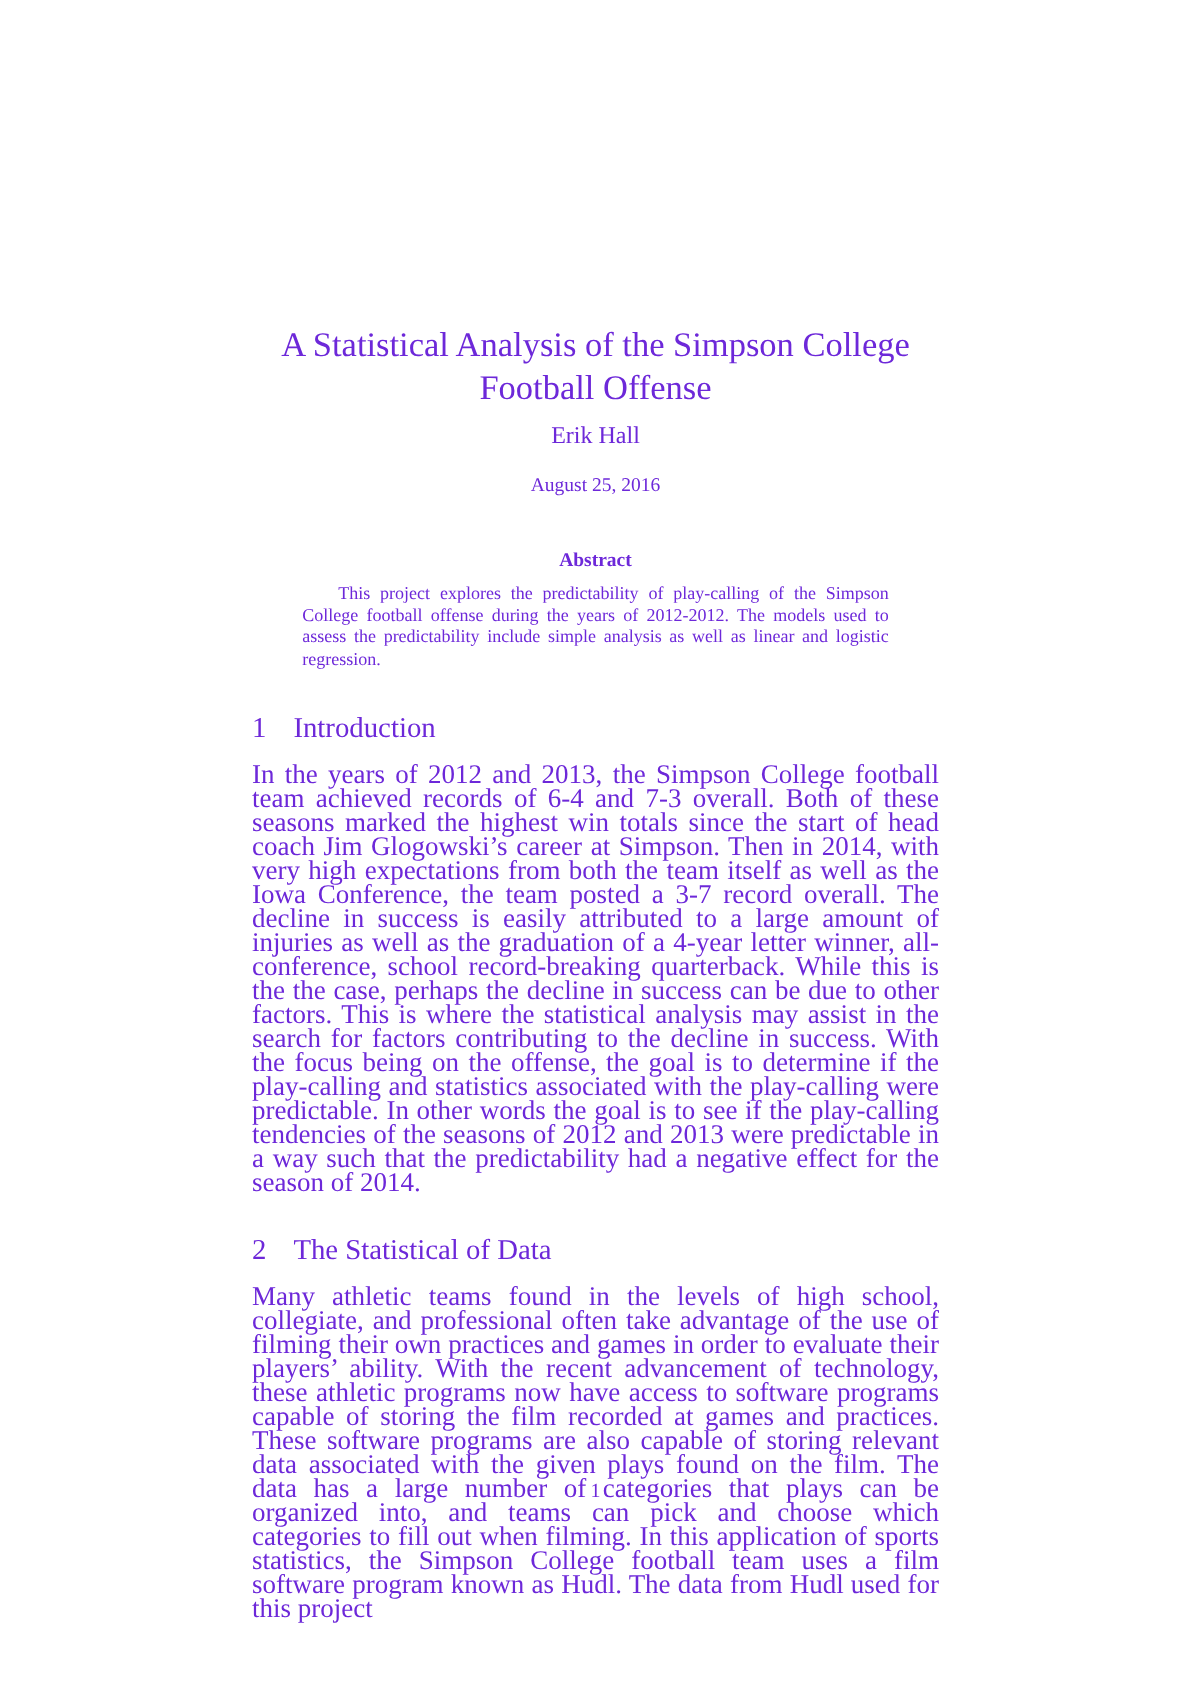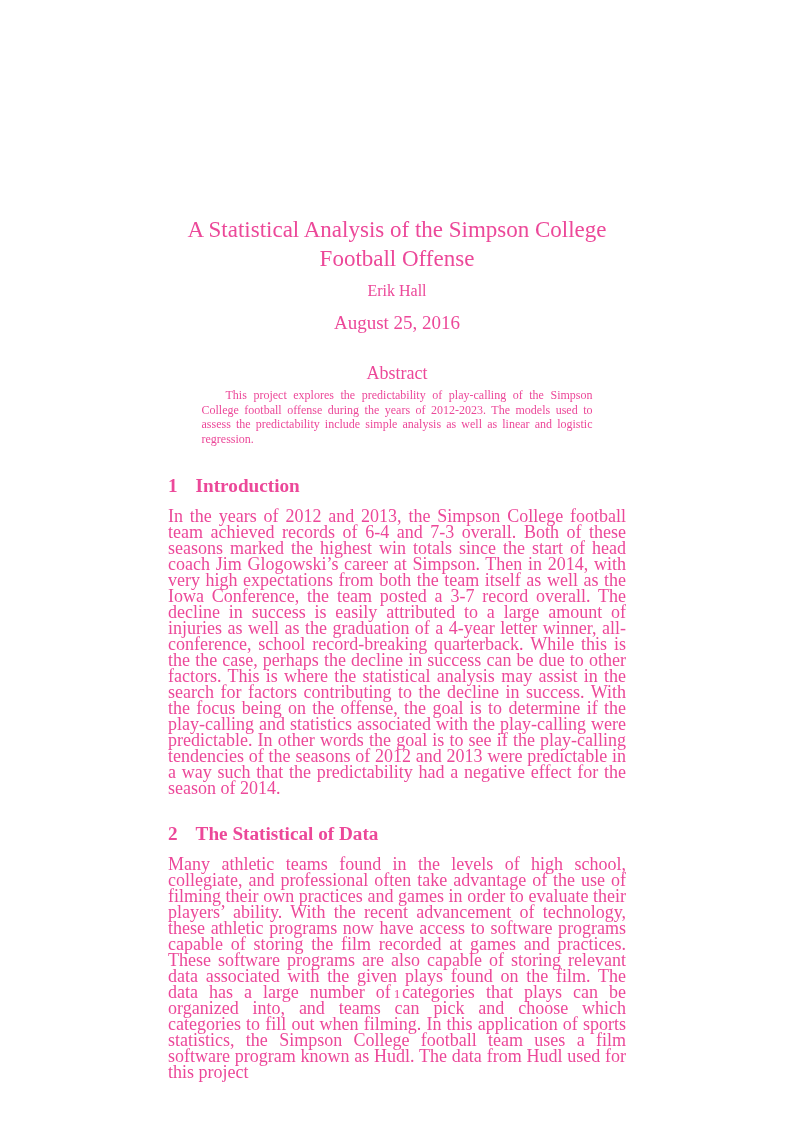--- a/index.html
+++ b/index.html
@@ -5,21 +5,21 @@
   html, body {
     margin: 0;
     padding: 0;
     background: #ffffff;
   }
   .page {
     position: relative;
     width: 794px;
     height: 1123px;
     background: #ffffff;
-    color: #ec4899;
+    color: #6d28d9;
     font-family: "Liberation Serif", "DejaVu Serif", serif;
     overflow: hidden;
     box-sizing: border-box;
   }
   .content {
     position: absolute;
     left: 168px;
     top: 0;
     width: 458px;
   }
@@ -33,45 +33,45 @@
   }
   .title-line { display: block; }
   .author {
     margin-top: 9px;
     font-size: 16px;
     line-height: 17px;
     text-align: center;
   }
   .date {
     margin-top: 15px;
-    font-size: 19px;
+    font-size: 13px;
     line-height: 17px;
     text-align: center;
   }
   .abstract { margin-top: 35px; }
   .abstract-heading {
-    font-size: 18px;
-    font-weight: 400;
+    font-size: 13px;
+    font-weight: 700;
     text-align: center;
     line-height: 14px;
   }
   .abstract-text {
     width: 391px;
     margin: 8px auto 0 auto;
     font-size: 12px;
     line-height: 14.7px;
     text-align: justify;
     text-indent: 24px;
   }
   .section-heading {
     margin: 0;
     margin-top: 28px;
     font-size: 19.2px;
     line-height: 21px;
-    font-weight: 700;
+    font-weight: 400;
   }
   .section-heading .section-number {
     display: inline-block;
     margin-right: 18px;
   }
   .body-paragraph {
     margin: 0;
     margin-top: 12px;
     font-size: 18px;
     line-height: 16px;
@@ -97,21 +97,21 @@
       <span class="title-line">A Statistical Analysis of the Simpson College</span>
       <span class="title-line">Football Offense</span>
     </h1>
 
     <div class="author">Erik Hall</div>
 
     <div class="date">August 25, 2016</div>
 
     <div class="abstract">
       <div class="abstract-heading">Abstract</div>
-      <p class="abstract-text">This project explores the predictability of play-calling of the Simpson College football offense during the years of 2012-2023. The models used to assess the predictability include simple analysis as well as linear and logistic regression.</p>
+      <p class="abstract-text">This project explores the predictability of play-calling of the Simpson College football offense during the years of 2012-2012. The models used to assess the predictability include simple analysis as well as linear and logistic regression.</p>
     </div>
 
     <h2 class="section-heading">
       <span class="section-number">1</span><span class="section-title">Introduction</span>
     </h2>
 
     <p class="body-paragraph">In the years of 2012 and 2013, the Simpson College football team achieved records of 6-4 and 7-3 overall. Both of these seasons marked the highest win totals since the start of head coach Jim Glogowski’s career at Simpson. Then in 2014, with very high expectations from both the team itself as well as the Iowa Conference, the team posted a 3-7 record overall. The decline in success is easily attributed to a large amount of injuries as well as the graduation of a 4-year letter winner, all-conference, school record-breaking quarterback. While this is the the case, perhaps the decline in success can be due to other factors. This is where the statistical analysis may assist in the search for factors contributing to the decline in success. With the focus being on the offense, the goal is to determine if the play-calling and statistics associated with the play-calling were predictable. In other words the goal is to see if the play-calling tendencies of the seasons of 2012 and 2013 were predictable in a way such that the predictability had a negative effect for the season of 2014.</p>
 
     <h2 class="section-heading sec2">
       <span class="section-number">2</span><span class="section-title">The Statistical of Data</span>

